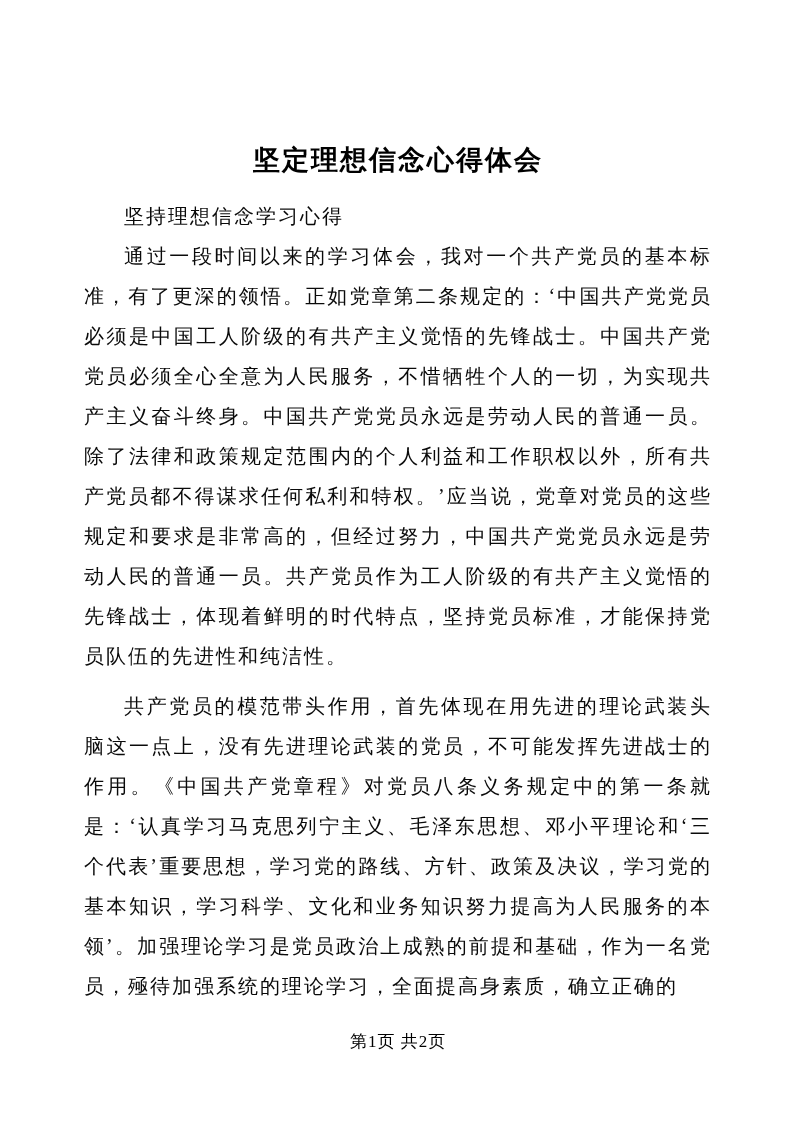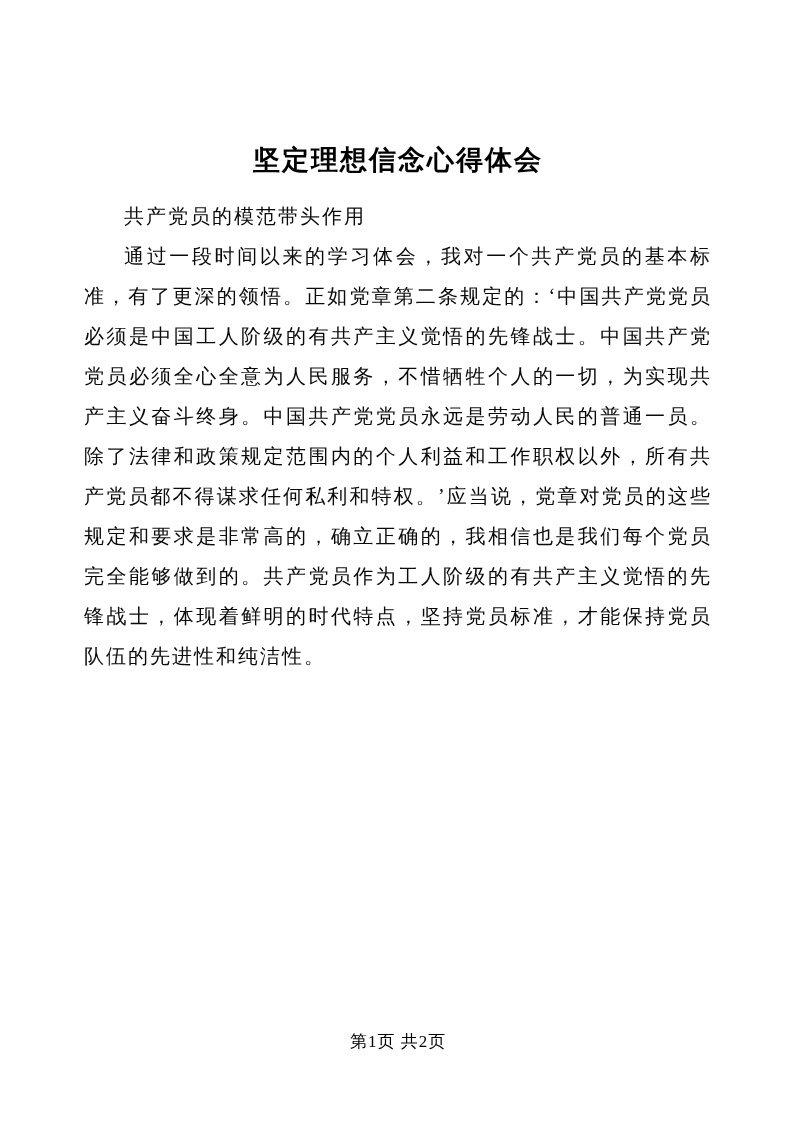--- a/index.html
+++ b/index.html
@@ -56,22 +56,23 @@
       color: #000000;
     }
   </style>
 </head>
 <body>
 
 <div class="page">
 
   <h1 class="doc-title">坚定理想信念心得体会</h1>
 
-  <p class="para">共产党员的模范带头作用</p>
+  <p class="para">坚持理想信念学习心得</p>
 
-  <p class="para">通过一段时间以来的学习体会，我对一个共产党员的基本标准，有了更深的领悟。正如党章第二条规定的：‘中国共产党党员必须是中国工人阶级的有共产主义觉悟的先锋战士。中国共产党党员必须全心全意为人民服务，不惜牺牲个人的一切，为实现共产主义奋斗终身。中国共产党党员永远是劳动人民的普通一员。除了法律和政策规定范围内的个人利益和工作职权以外，所有共产党员都不得谋求任何私利和特权。’应当说，党章对党员的这些规定和要求是非常高的，确立正确的，我相信也是我们每个党员完全能够做到的。共产党员作为工人阶级的有共产主义觉悟的先锋战士，体现着鲜明的时代特点，坚持党员标准，才能保持党员队伍的先进性和纯洁性。</p>
+  <p class="para">通过一段时间以来的学习体会，我对一个共产党员的基本标准，有了更深的领悟。正如党章第二条规定的：‘中国共产党党员必须是中国工人阶级的有共产主义觉悟的先锋战士。中国共产党党员必须全心全意为人民服务，不惜牺牲个人的一切，为实现共产主义奋斗终身。中国共产党党员永远是劳动人民的普通一员。除了法律和政策规定范围内的个人利益和工作职权以外，所有共产党员都不得谋求任何私利和特权。’应当说，党章对党员的这些规定和要求是非常高的，但经过努力，中国共产党党员永远是劳动人民的普通一员。共产党员作为工人阶级的有共产主义觉悟的先锋战士，体现着鲜明的时代特点，坚持党员标准，才能保持党员队伍的先进性和纯洁性。</p>
 
+  <p class="para spaced">共产党员的模范带头作用，首先体现在用先进的理论武装头脑这一点上，没有先进理论武装的党员，不可能发挥先进战士的作用。《中国共产党章程》对党员八条义务规定中的第一条就是：‘认真学习马克思列宁主义、毛泽东思想、邓小平理论和‘三个代表’重要思想，学习党的路线、方针、政策及决议，学习党的基本知识，学习科学、文化和业务知识努力提高为人民服务的本领’。加强理论学习是党员政治上成熟的前提和基础，作为一名党员，殛待加强系统的理论学习，全面提高身素质，确立正确的</p>
 
   <div class="page-footer">
     <span>第1页 共2页</span>
   </div>
 
 </div>
 
 </body></html>

